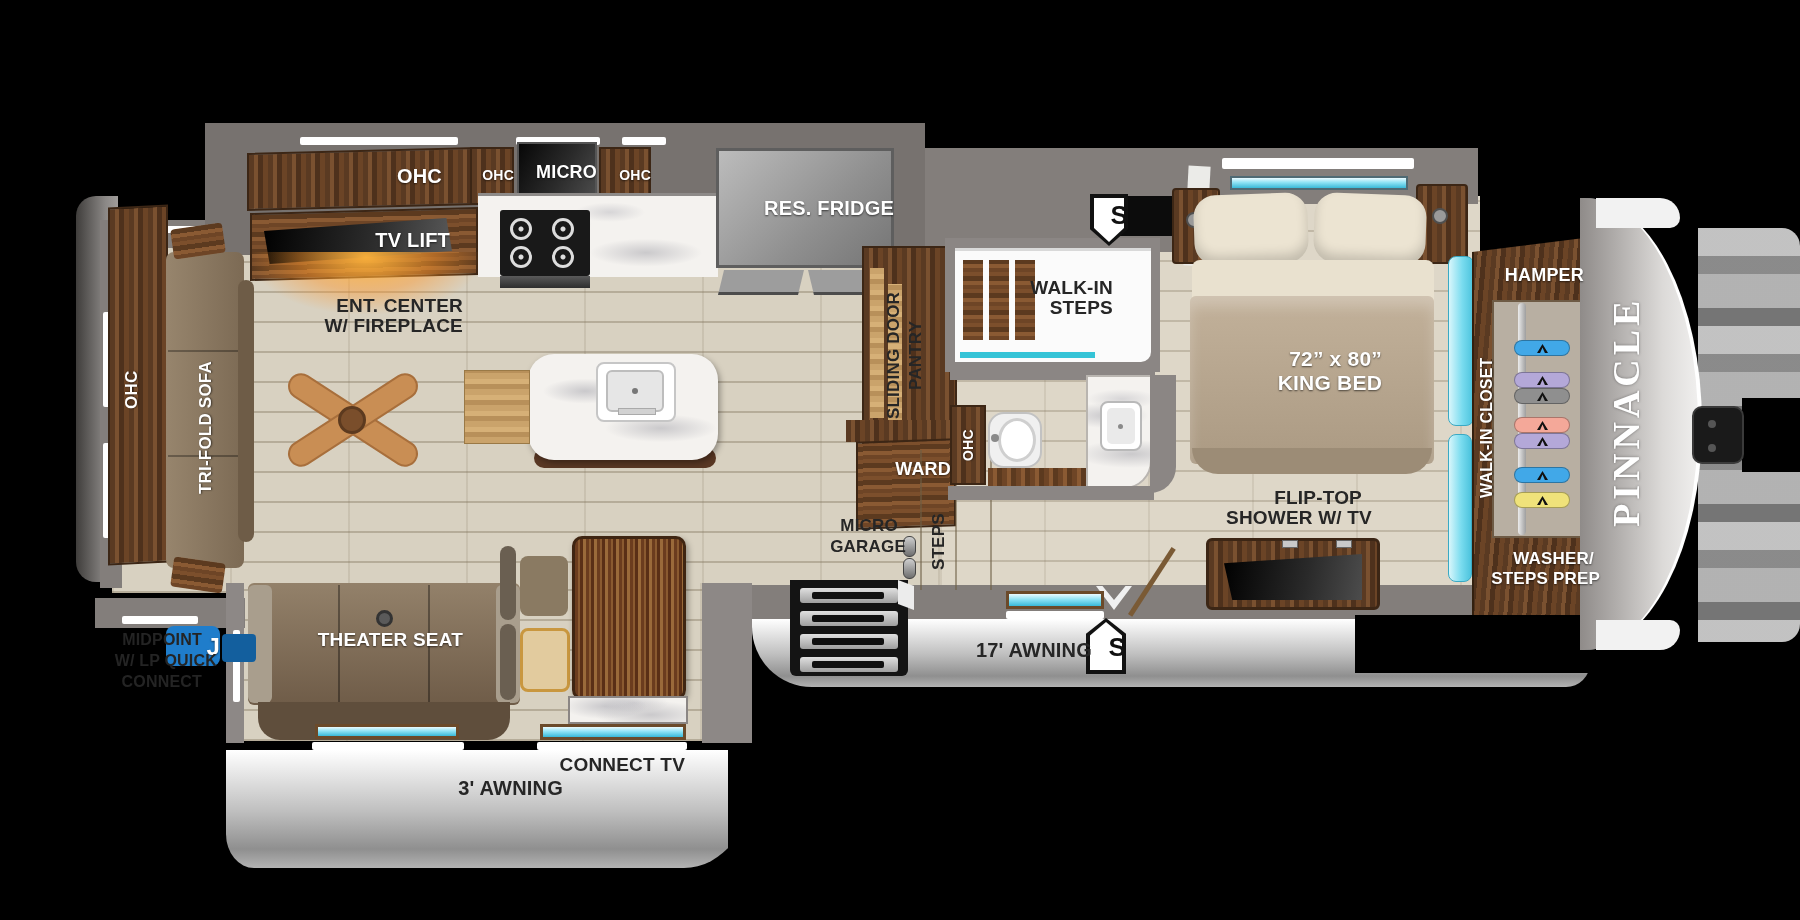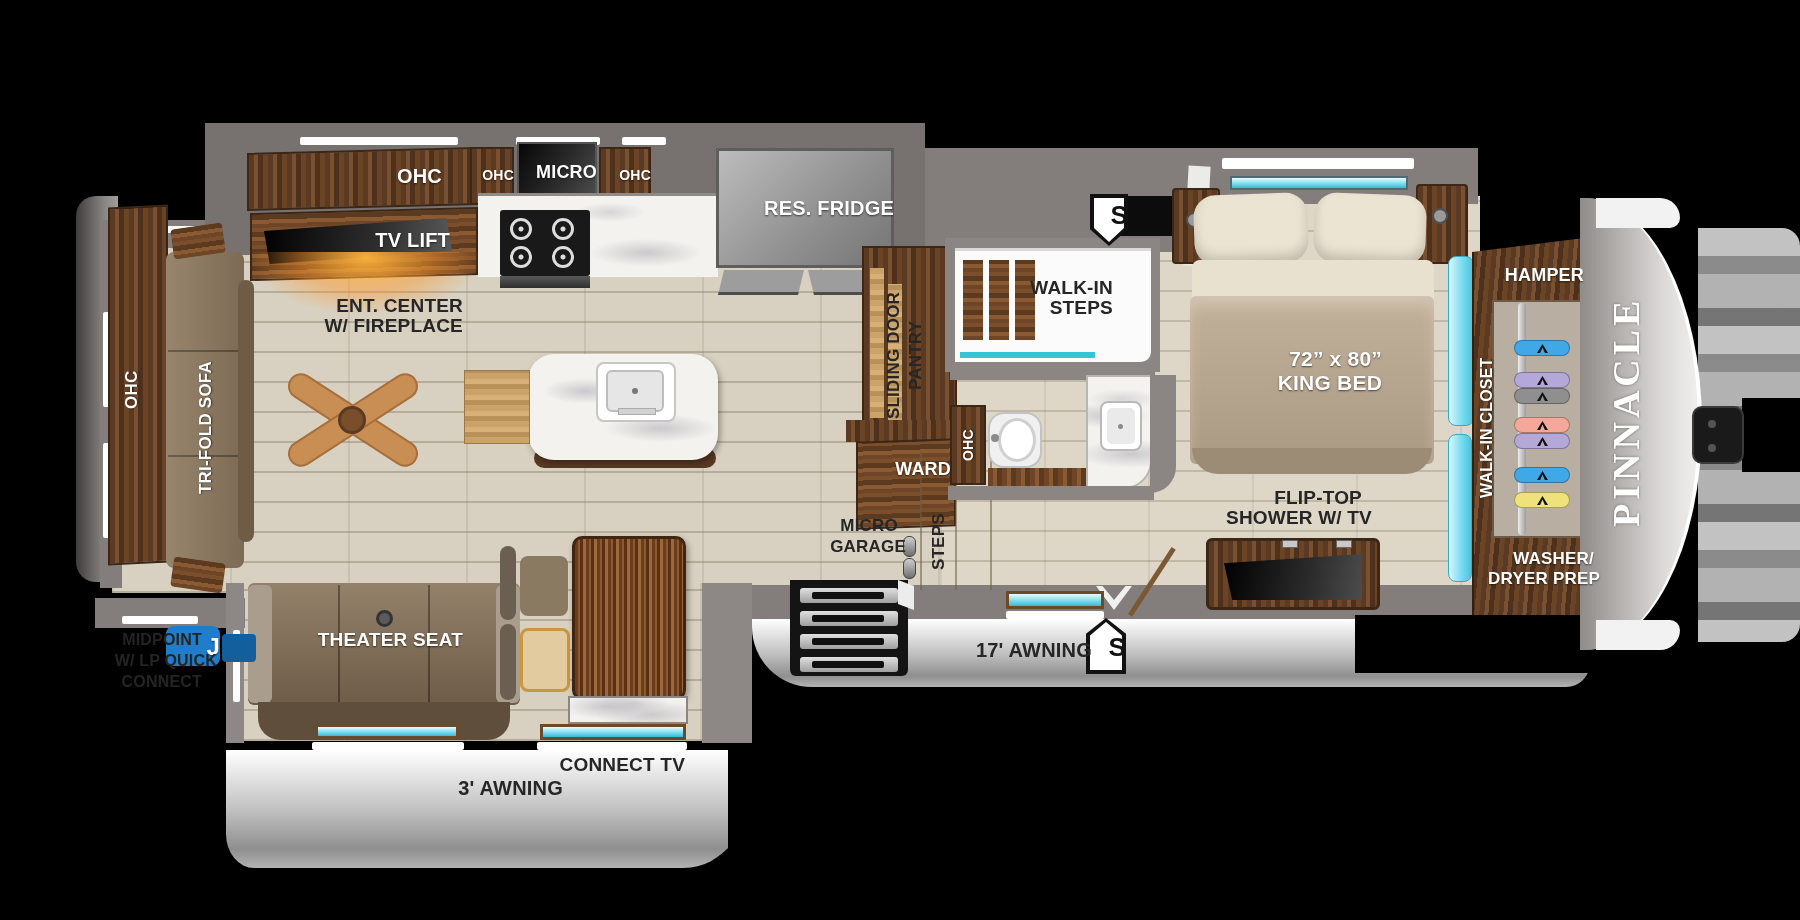--- a/index.html
+++ b/index.html
@@ -286,21 +286,21 @@
   <div class="lb vlb w" style="left:954px;top:418px;width:28px;height:55px;font-size:14px;">OHC</div>
 
   <div class="lb w" style="left:1242px;top:348px;width:140px;font-size:21px;">72” x 80”</div>
   <div class="lb w" style="left:1242px;top:372px;width:140px;font-size:21px;">KING BED</div>
   <div class="lb" style="left:1222px;top:488px;width:140px;font-size:19px;">FLIP-TOP</div>
   <div class="lb" style="left:1212px;top:508px;width:160px;font-size:19px;">SHOWER W/ TV</div>
 
   <div class="lb w" style="left:1488px;top:266px;width:96px;font-size:18px;">HAMPER</div>
   <div class="lb vlb w" style="left:1476px;top:348px;width:22px;height:160px;font-size:16px;">WALK-IN CLOSET</div>
   <div class="lb w" style="left:1494px;top:550px;width:100px;font-size:17px;">WASHER/</div>
-  <div class="lb w" style="left:1488px;top:570px;width:112px;font-size:17px;">DRYER PREP</div>
+  <div class="lb w" style="left:1488px;top:570px;width:112px;font-size:17px;">STEPS PREP</div>
 
   <div class="lb vlb w" style="left:1602px;top:262px;width:50px;height:300px;font-family:'Liberation Serif',serif;font-weight:bold;font-size:38px;letter-spacing:4px;color:#fff;text-shadow:0 0 3px rgba(0,0,0,.4);text-transform:uppercase;">Pinnacle</div>
 
   <div class="lb w" style="left:308px;top:630px;width:155px;font-size:19px;">THEATER SEAT</div>
   <div class="lb" style="left:545px;top:755px;width:140px;font-size:19px;">CONNECT TV</div>
   <div class="lb" style="left:418px;top:778px;width:145px;font-size:20px;">3' AWNING</div>
   <div class="lb" style="left:952px;top:640px;width:140px;font-size:20px;">17' AWNING</div>
 
 </div>
 

